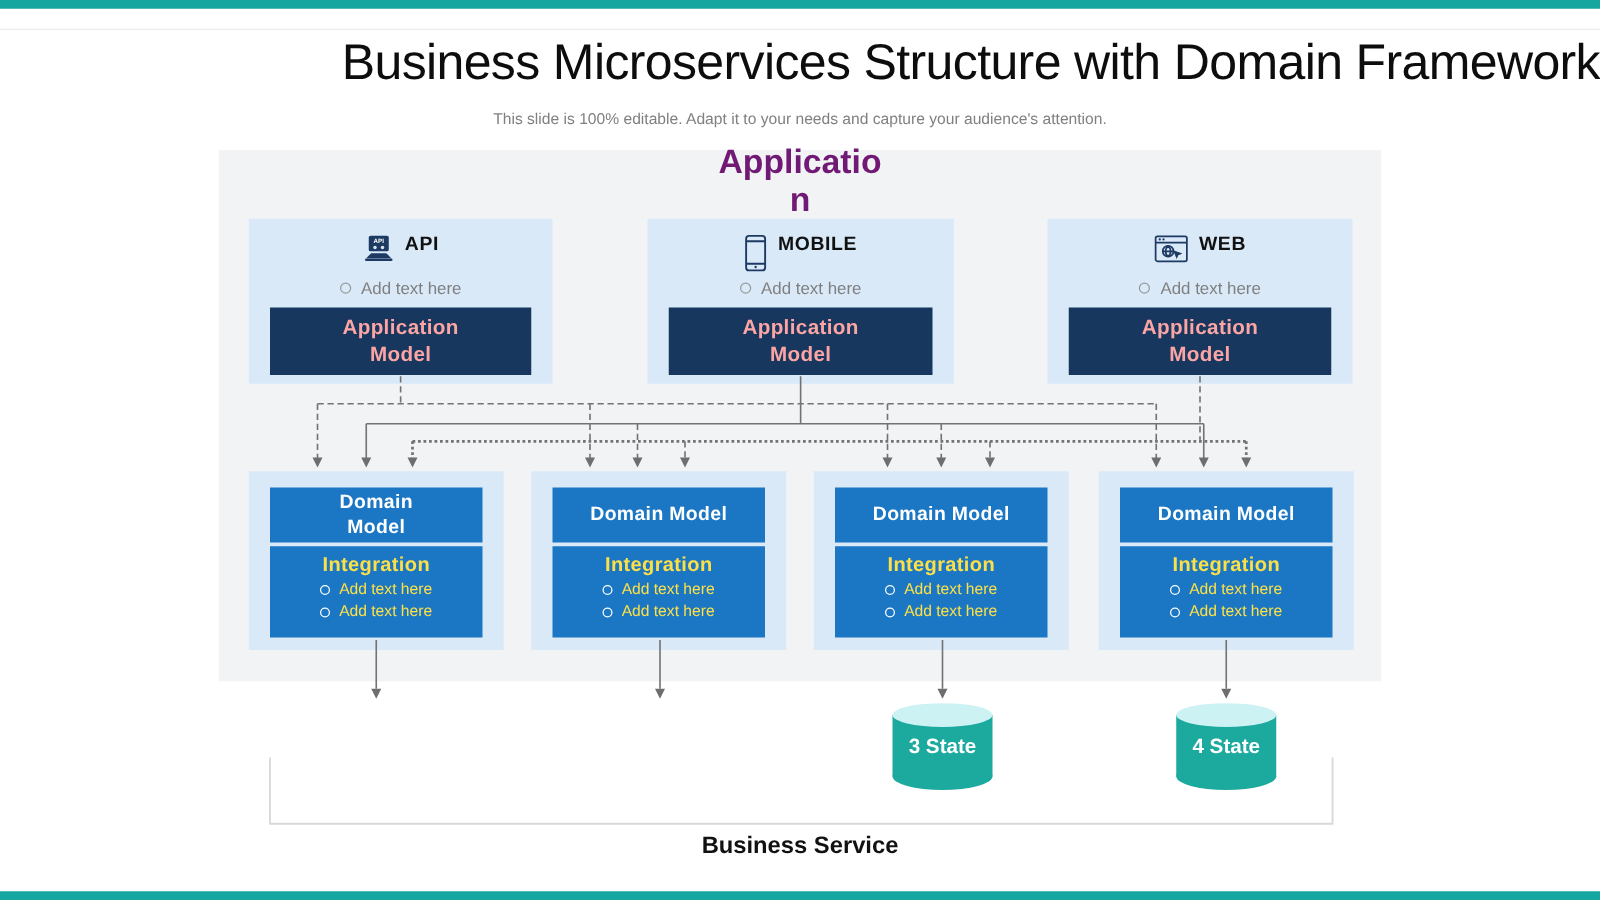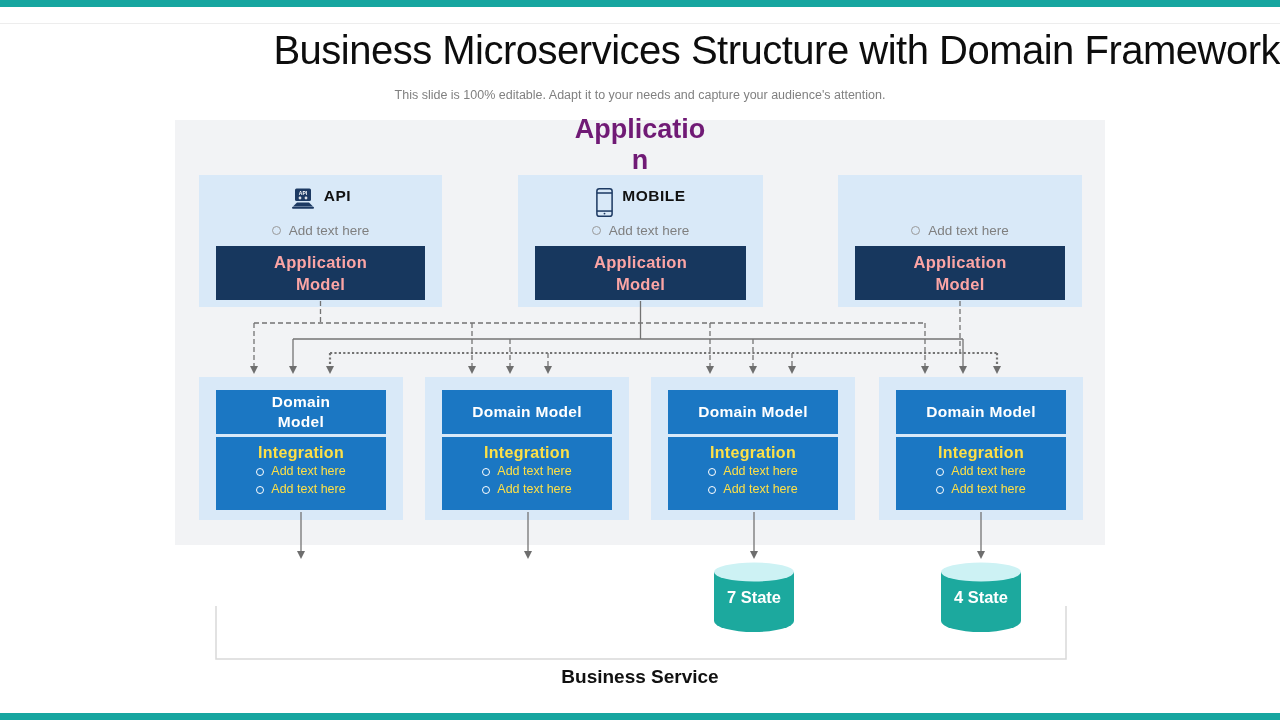--- a/index.html
+++ b/index.html
@@ -98,20 +98,34 @@
       <span class="dot-o"></span>
       <span>Add text here</span>
     </div>
     <div class="ch-model" style="width:211px;">
       <span>Application
 Model</span>
     </div>
   </div>
 
   <div class="abs channel" style="left:838px;width:244px;">
+    <div class="ch-head">
+      <span>
+        <svg width="28" height="24" viewBox="0 0 28 24" fill="none" stroke="#1D3A63" stroke-width="1.4">
+          <rect x="1.5" y="2" width="25" height="20" rx="1.5"></rect>
+          <line x1="1.5" y1="7" x2="26.5" y2="7"></line>
+          <circle cx="4.8" cy="4.5" r="0.9" fill="#1D3A63" stroke="none"></circle>
+          <circle cx="7.8" cy="4.5" r="0.9" fill="#1D3A63" stroke="none"></circle>
+          <circle cx="11.5" cy="14" r="4.3"></circle>
+          <path d="M7.2 14 h8.6 M11.5 9.7 c-2.8,2.8 -2.8,5.8 0,8.6 M11.5 9.7 c2.8,2.8 2.8,5.8 0,8.6"></path>
+          <path d="M15.5 13.2 l7.5 2.6 -3.2 1.3 -1.5 3.1 z" fill="#1D3A63" stroke="none"></path>
+        </svg>
+      </span>
+      <span class="ch-label">WEB</span>
+    </div>
     <div class="ch-bullet">
       <span class="dot-o"></span>
       <span>Add text here</span>
     </div>
     <div class="ch-model" style="width:210px;">
       <span>Application
 Model</span>
     </div>
   </div>
 
@@ -234,21 +248,21 @@
     </g>
     <path d="M216 606 V659 H1066 V606" fill="none" stroke="#D9D9D9" stroke-width="1.5"></path>
   </svg>
 
   <div class="abs cyl" style="left:712px;">
     <svg width="84" height="72" viewBox="0 0 84 72">
       <ellipse cx="42" cy="59" rx="40" ry="11" fill="#1CA99E"></ellipse>
       <rect x="2" y="10" width="80" height="49" fill="#1CA99E"></rect>
       <ellipse cx="42" cy="10" rx="40" ry="9.5" fill="#CDF2F4"></ellipse>
     </svg>
-    <div class="cyl-label">7 State</div>
+    <div class="cyl-label">3 State</div>
   </div>
   <div class="abs cyl" style="left:939px;">
     <svg width="84" height="72" viewBox="0 0 84 72">
       <ellipse cx="42" cy="59" rx="40" ry="11" fill="#1CA99E"></ellipse>
       <rect x="2" y="10" width="80" height="49" fill="#1CA99E"></rect>
       <ellipse cx="42" cy="10" rx="40" ry="9.5" fill="#CDF2F4"></ellipse>
     </svg>
     <div class="cyl-label">4 State</div>
   </div>
 

